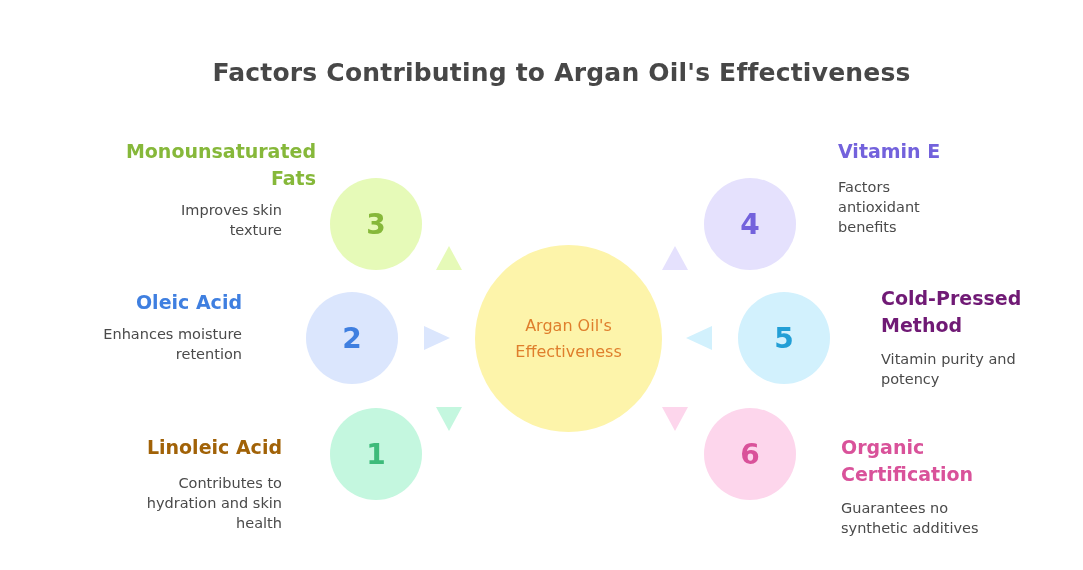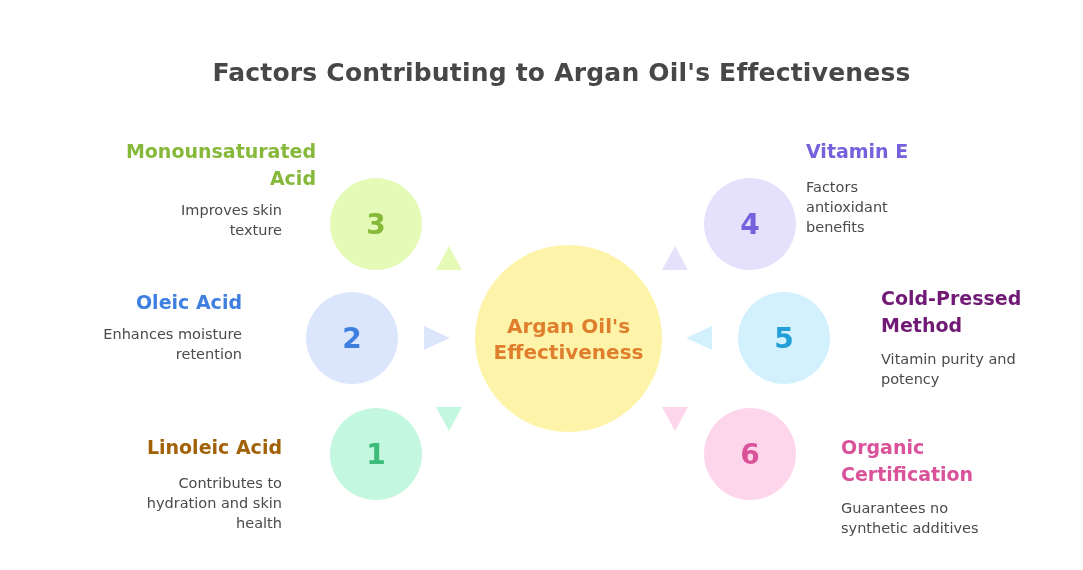--- a/index.html
+++ b/index.html
@@ -34,22 +34,22 @@
       height: 187px;
       border-radius: 50%;
       background: #fdf4aa;
       display: flex;
       align-items: center;
       justify-content: center;
       text-align: center;
     }
     .center-label {
       font-family: "DejaVu Sans", sans-serif;
-      font-weight: bold;
-      font-size: 20px;
+      font-weight: normal;
+      font-size: 16px;
       line-height: 26px;
       color: #df7e2c;
       width: 170px;
     }
     .node {
       position: absolute;
       width: 92px;
       height: 92px;
       border-radius: 50%;
       display: flex;
@@ -110,21 +110,21 @@
 
 <div class="center-circle" style="background: rgb(253, 244, 170);">
   <div class="center-label" style="color: rgb(223, 126, 44);">Argan Oil's Effectiveness</div>
 </div>
 
 <div class="node" style="left: 330px; top: 178px; background: rgb(230, 250, 184); color: rgb(134, 184, 58);">
   <span>3</span>
 </div>
 <div class="tri up" style="left: 436px; top: 246px; border-color: transparent transparent rgb(230, 250, 184);"></div>
 <div class="label-block right-align" style="right:767px; top:138px; width:240px;">
-  <div class="item-title" style="width: 200px; margin-left: auto; color: rgb(134, 184, 58);">Monounsaturated Acid</div>
+  <div class="item-title" style="width: 200px; margin-left: auto; color: rgb(134, 184, 58);">Monounsaturated Fats</div>
   <div class="item-desc" style="width:130px; margin-left:auto; margin-right:34px; margin-top:8px;">Improves skin texture</div>
 </div>
 
 <div class="node" style="left: 306px; top: 292px; background: rgb(219, 230, 253); color: rgb(63, 127, 224);">
   <span>2</span>
 </div>
 <div class="tri right" style="left: 424px; top: 326px; border-color: transparent transparent transparent rgb(219, 230, 253);"></div>
 <div class="label-block right-align" style="right:841px; top:289px; width:180px;">
   <div class="item-title" style="color: rgb(63, 127, 224);">Oleic Acid</div>
   <div class="item-desc" style="width:165px; margin-left:auto; margin-top:8px;">Enhances moisture retention</div>
@@ -136,21 +136,21 @@
 <div class="tri down" style="left: 436px; top: 407px; border-color: rgb(196, 247, 223) transparent transparent;"></div>
 <div class="label-block right-align" style="right:801px; top:434px; width:200px;">
   <div class="item-title" style="color: #a16207;">Linoleic Acid</div>
   <div class="item-desc" style="width:165px; margin-left:auto; margin-top:12px;">Contributes to hydration and skin health</div>
 </div>
 
 <div class="node" style="left: 704px; top: 178px; background: rgb(229, 225, 253); color: rgb(115, 98, 220);">
   <span>4</span>
 </div>
 <div class="tri up" style="left: 662px; top: 246px; border-color: transparent transparent rgb(229, 225, 253);"></div>
-<div class="label-block left-align" style="left:806px; top:138px; width:200px;">
+<div class="label-block left-align" style="left:838px; top:138px; width:200px;">
   <div class="item-title" style="color: rgb(115, 98, 220);">Vitamin E</div>
   <div class="item-desc" style="width:105px; margin-top:12px;">Factors antioxidant benefits</div>
 </div>
 
 <div class="node" style="left: 738px; top: 292px; background: rgb(210, 241, 253); color: rgb(34, 159, 214);">
   <span>5</span>
 </div>
 <div class="tri left" style="left: 686px; top: 326px; border-color: transparent rgb(210, 241, 253) transparent transparent;"></div>
 <div class="label-block left-align" style="left:881px; top:285px; width:190px;">
   <div class="item-title" style="width: 170px; color: #701a75;">Cold-Pressed Method</div>

